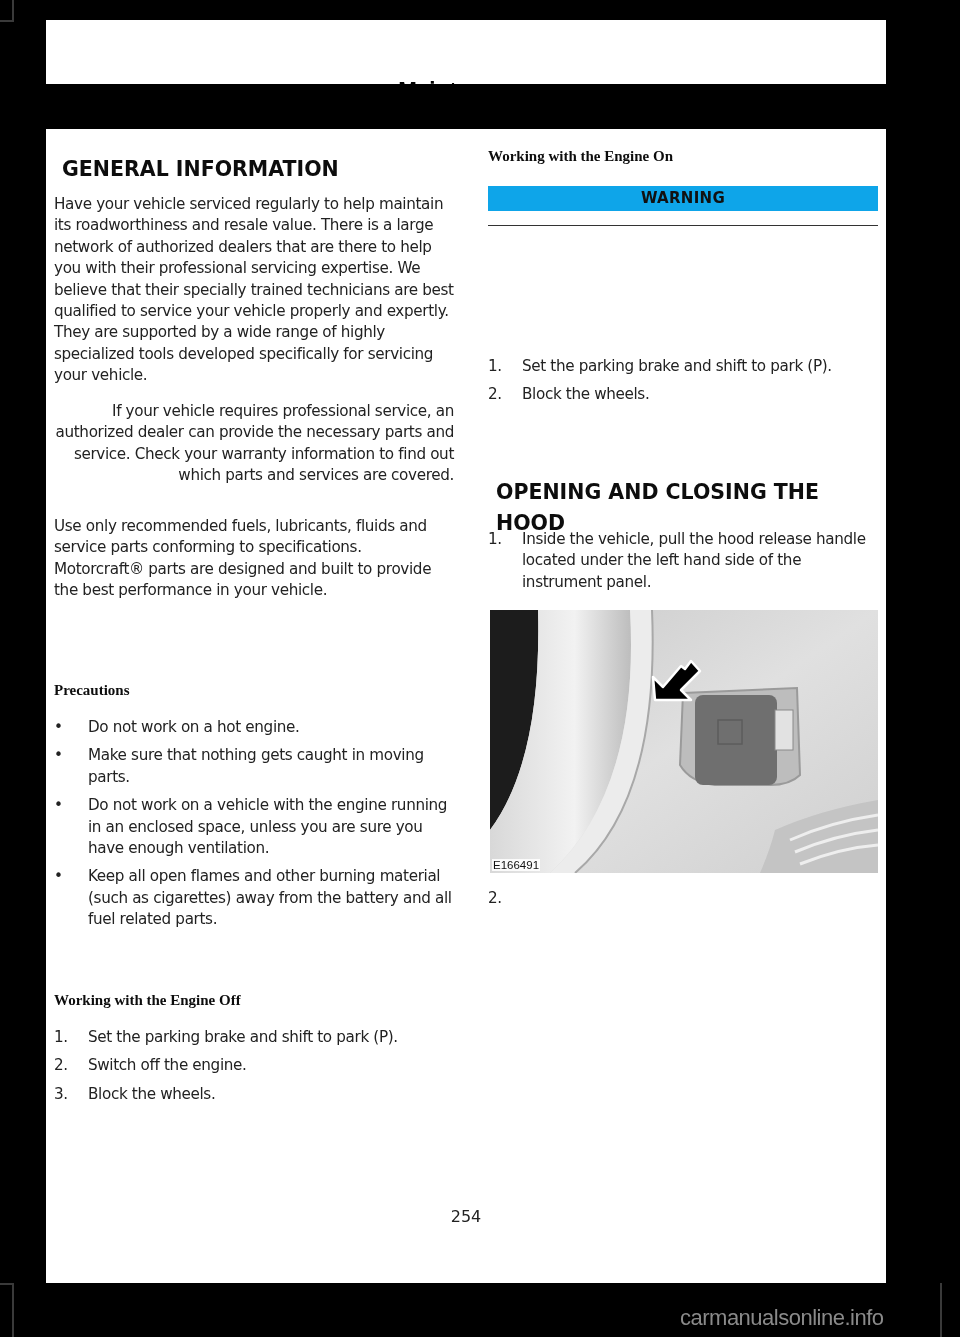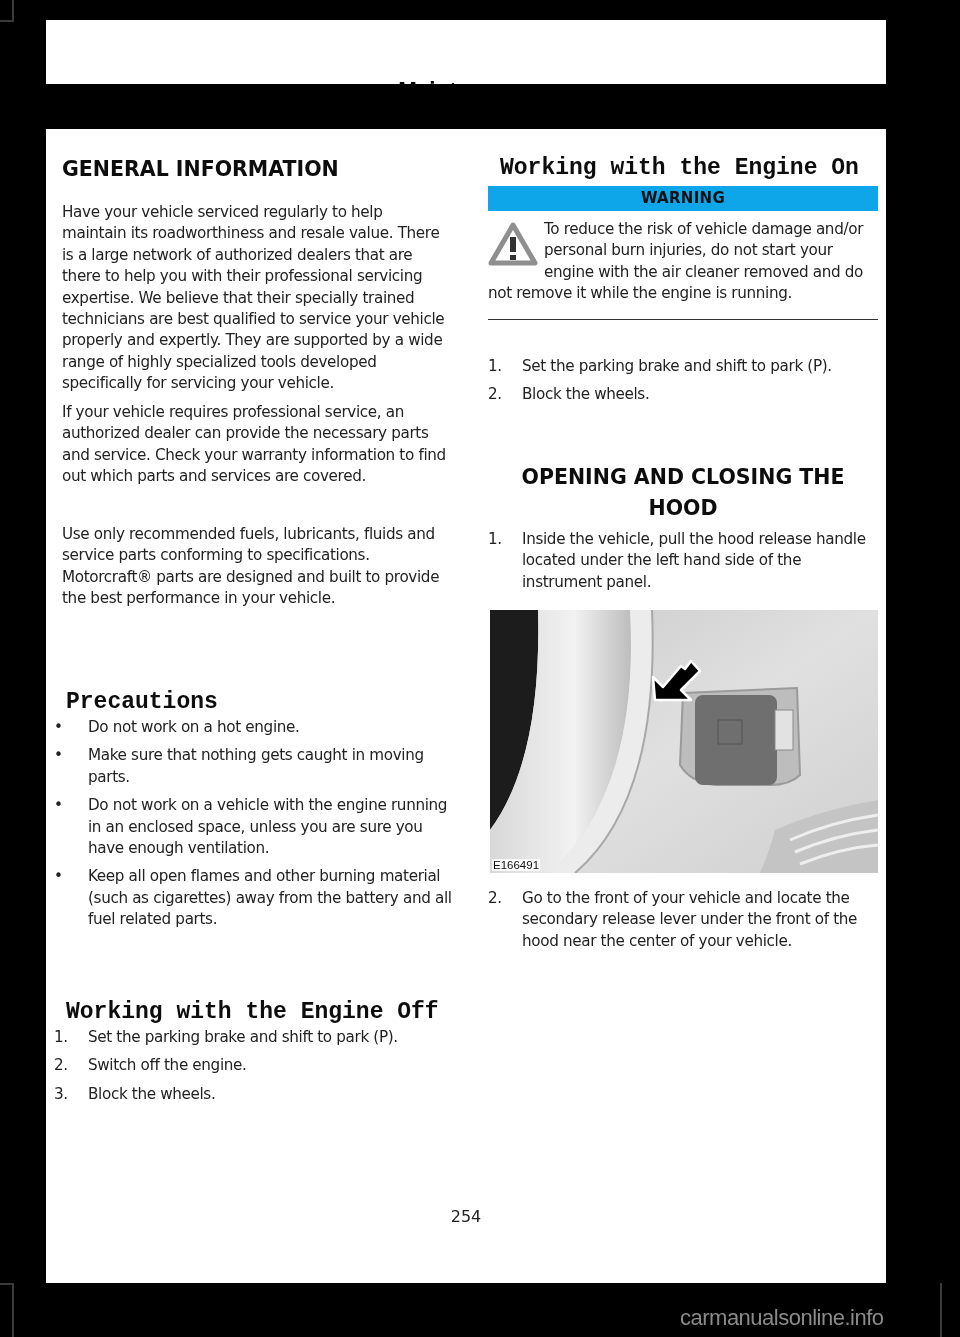--- a/index.html
+++ b/index.html
@@ -23,25 +23,25 @@
     position: absolute; left: 46px; top: 129px; width: 840px; height: 1154px; background: #fff;
   }
   .col { position: absolute; top: 0; }
   .col-left { left: 8px; width: 400px; }
   .col-right { left: 442px; width: 390px; }
   .h1 {
     font-family: "DejaVu Sans", sans-serif; font-weight: bold; font-size: 20.5px;
     line-height: 32px; letter-spacing: 0px; color: #0d0d0d; margin: 8px; text-transform: uppercase;
   }
   .h2 {
-    font-family: Liberation Mono, monospace; font-weight: bold; font-size: 23px;
-    line-height: 22px; color: #0d0d0d; margin: 12px;
+    font-family: Liberation Serif, serif; font-weight: bold; font-size: 15px;
+    line-height: 22px; color: #0d0d0d; margin: 0;
   }
   p.body {
-    margin: 8px; font-size: 15.2px; line-height: 21.4px; color: #222; letter-spacing: -0.35px;
+    margin: 0; font-size: 15.2px; line-height: 21.4px; color: #222; letter-spacing: -0.35px;
   }
   .abs { position: absolute; left: 0; right: 0; }
   .li { position: relative; padding-left: 34px; font-size: 15.2px; line-height: 21.4px; color: #222; letter-spacing: -0.35px; }
   .li .marker { position: absolute; left: 0; top: 0; }
   .warning-bar {
     background: #0ea5e9; height: 25px; line-height: 25px; text-align: center;
     font-weight: bold; font-size: 15px; color: #111; letter-spacing: 0.3px;
   }
   .warn-icon { float: left; width: 50px; height: 44px; margin: 3px 6px 0 0; }
   .warn-text { font-size: 15.2px; line-height: 21.4px; color: #222; letter-spacing: -0.35px; }
@@ -75,21 +75,21 @@
 
 <div class="page">
 
   <div class="col col-left">
     <div class="abs" style="top:16px;">
       <h1 class="h1">GENERAL INFORMATION</h1>
     </div>
     <div class="abs" style="top:65px;">
       <p class="body">Have your vehicle serviced regularly to help maintain its roadworthiness and resale value. There is a large network of authorized dealers that are there to help you with their professional servicing expertise. We believe that their specially trained technicians are best qualified to service your vehicle properly and expertly. They are supported by a wide range of highly specialized tools developed specifically for servicing your vehicle.</p>
     </div>
-    <div class="abs" style="top:265px;">
+    <div class="abs" style="top:272px;text-align:right;">
       <p class="body">If your vehicle requires professional service, an authorized dealer can provide the necessary parts and service. Check your warranty information to find out which parts and services are covered.</p>
     </div>
     <div class="abs" style="top:387px;">
       <p class="body">Use only recommended fuels, lubricants, fluids and service parts conforming to specifications. Motorcraft® parts are designed and built to provide the best performance in your vehicle.</p>
     </div>
 
     <div class="abs" style="top:550px;">
       <h2 class="h2">Precautions</h2>
     </div>
     <div class="abs" style="top:588px;">
@@ -130,43 +130,35 @@
     </div>
   </div>
 
   <div class="col col-right">
     <div class="abs" style="top:16px;">
       <h2 class="h2">Working with the Engine On</h2>
     </div>
 
     <div class="abs" style="top:57px;">
       <div class="warning-bar">WARNING</div>
-      <div style="margin-top:8px;">
-        <svg class="warn-icon" viewBox="0 0 50 44">
-          <polygon points="25,3 47,41 3,41" fill="#fff" stroke="#8f8f8f" stroke-width="5" stroke-linejoin="round"></polygon>
-          <rect x="22" y="15" width="6" height="15" fill="#333"></rect>
-          <rect x="22" y="33" width="6" height="5" fill="#333"></rect>
-        </svg>
-        <div class="warn-text">To reduce the risk of vehicle damage and/or personal burn injuries, do not start your engine with the air cleaner removed and do not remove it while the engine is running.</div>
-      </div>
       <div class="rule" style="margin-top:14px;"></div>
     </div>
 
     <div class="abs" style="top:227px;">
       <div class="li" style="margin-bottom:7px;">
         <span class="marker">1.</span>
         <span>Set the parking brake and shift to park (P).</span>
       </div>
       <div class="li">
         <span class="marker">2.</span>
         <span>Block the wheels.</span>
       </div>
     </div>
 
-    <div class="abs" style="top:325px;text-align:center;">
+    <div class="abs" style="top:340px;">
       <h1 class="h1" style="line-height:31px;">OPENING AND CLOSING THE HOOD</h1>
     </div>
 
     <div class="abs" style="top:400px;">
       <div class="li">
         <span class="marker">1.</span>
         <span>Inside the vehicle, pull the hood release handle located under the left hand side of the instrument panel.</span>
       </div>
     </div>
 
@@ -196,21 +188,20 @@
         <path d="M285,220 Q330,200 388,190 L388,263 L270,263 Q280,240 285,220 Z" fill="#c4c4c4"></path>
         <path d="M300,230 Q340,212 388,205 M305,242 Q345,225 388,220 M310,254 Q350,238 388,235" fill="none" stroke="#eeeeee" stroke-width="3"></path>
         <polygon points="173,66 194,84 184,94 207,92 207,56 197,66 178,47 168,56 176,62" fill="#000" stroke="#fff" stroke-width="2.5" stroke-linejoin="round" transform="rotate(90 187 70)"></polygon>
       </svg>
       <div class="fig-label">E166491</div>
     </div>
 
     <div class="abs" style="top:759px;">
       <div class="li">
         <span class="marker">2.</span>
-        <span>Go to the front of your vehicle and locate the secondary release lever under the front of the hood near the center of your vehicle.</span>
       </div>
     </div>
   </div>
 
   <div class="page-number">254</div>
 </div>
 
 <div class="watermark">carmanualsonline.info</div>
 
 </body></html>

